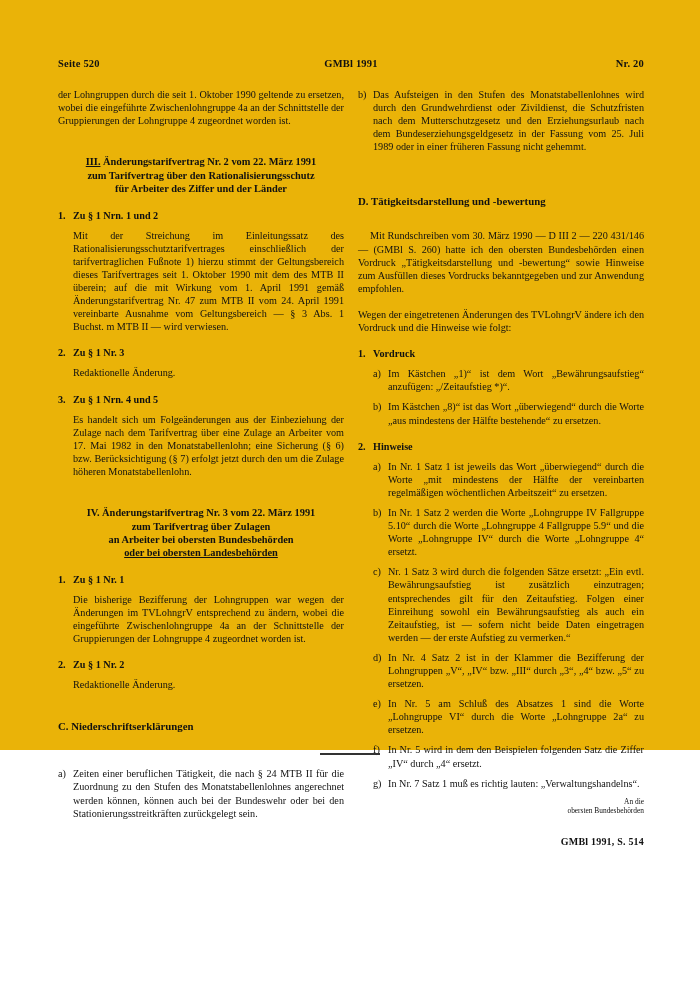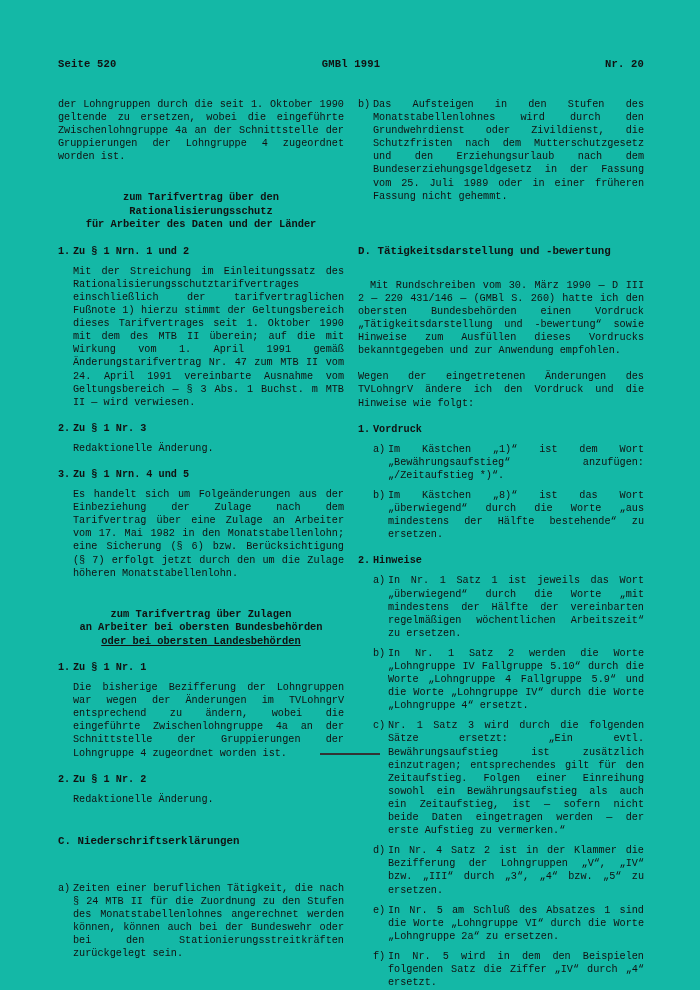--- a/index.html
+++ b/index.html
@@ -13,23 +13,22 @@
     height: 990px;
     position: relative;
     font-family: "Liberation Serif", "DejaVu Serif", serif;
     color: #111111;
     overflow: hidden;
   }
   .page {
     position: absolute;
     left: 0; top: 0;
     width: 700px;
-    height: 990px;
-    background: #14b8a6;
-    font-family: Liberation Mono, monospace;
+    height: 750px;
+    background: #eab308;
   }
   
   .runhead {
     position: absolute;
     left: 58px;
     top: 58px;
     width: 586px;
     height: 16px;
     display: flex;
     align-items: baseline;
@@ -42,21 +41,21 @@
     position: absolute;
     left: 0; right: 0;
     text-align: center;
     font-weight: bold;
   }
   .runhead .left, .runhead .right { position: relative; z-index: 2; }
   
   .columns {
     position: absolute;
     left: 58px;
-    top: 98px;
+    top: 88px;
     width: 586px;
     display: flex;
     gap: 14px;
   }
   .col {
     width: 286px;
   }
   
   p {
     margin: 0;
@@ -160,22 +159,25 @@
 
   <div class="columns">
 
     <div class="col">
 
       <p>der Lohngruppen durch die seit 1. Oktober 1990 geltende zu ersetzen, wobei die eingeführte Zwischenlohngruppe 4a an der Schnittstelle der Gruppierungen der Lohngruppe 4 zugeordnet worden ist.</p>
 
       <div class="gap-xl"></div>
 
       <div class="heading-center">
+        <span class="ln">
+          <span class="underline">III.</span><span> Änderungstarifvertrag Nr. 2 vom 22. März 1991</span>
+        </span>
         <span class="ln">zum Tarifvertrag über den Rationalisierungsschutz</span>
-        <span class="ln">für Arbeiter des Daten und der Länder</span>
+        <span class="ln">für Arbeiter des Ziffer und der Länder</span>
       </div>
 
       <div class="gap-m"></div>
 
       <div class="item bold">
         <span class="marker">1.</span>
         <span>Zu § 1 Nrn. 1 und 2</span>
       </div>
       <div class="gap-s"></div>
       <p class="item-body">Mit der Streichung im Einleitungssatz des Rationalisierungsschutztarifvertrages einschließlich der tarifvertraglichen Fußnote 1) hierzu stimmt der Geltungsbereich dieses Tarifvertrages seit 1. Oktober 1990 mit dem des MTB II überein; auf die mit Wirkung vom 1. April 1991 gemäß Änderungstarifvertrag Nr. 47 zum MTB II vom 24. April 1991 vereinbarte Ausnahme vom Geltungsbereich — § 3 Abs. 1 Buchst. m MTB II — wird verwiesen.</p>
@@ -194,20 +196,23 @@
       <div class="item bold">
         <span class="marker">3.</span>
         <span>Zu § 1 Nrn. 4 und 5</span>
       </div>
       <div class="gap-s"></div>
       <p class="item-body">Es handelt sich um Folgeänderungen aus der Einbeziehung der Zulage nach dem Tarifvertrag über eine Zulage an Arbeiter vom 17. Mai 1982 in den Monatstabellenlohn; eine Sicherung (§ 6) bzw. Berücksichtigung (§ 7) erfolgt jetzt durch den um die Zulage höheren Monatstabellenlohn.</p>
 
       <div class="gap-xl"></div>
 
       <div class="heading-center">
+        <span class="ln">
+          <span>IV.</span><span> Änderungstarifvertrag Nr. 3 vom 22. März 1991</span>
+        </span>
         <span class="ln">zum Tarifvertrag über Zulagen</span>
         <span class="ln">an Arbeiter bei obersten Bundesbehörden</span>
         <span class="ln underline">oder bei obersten Landesbehörden</span>
       </div>
 
       <div class="gap-m"></div>
 
       <div class="item bold">
         <span class="marker">1.</span>
         <span>Zu § 1 Nr. 1</span>

